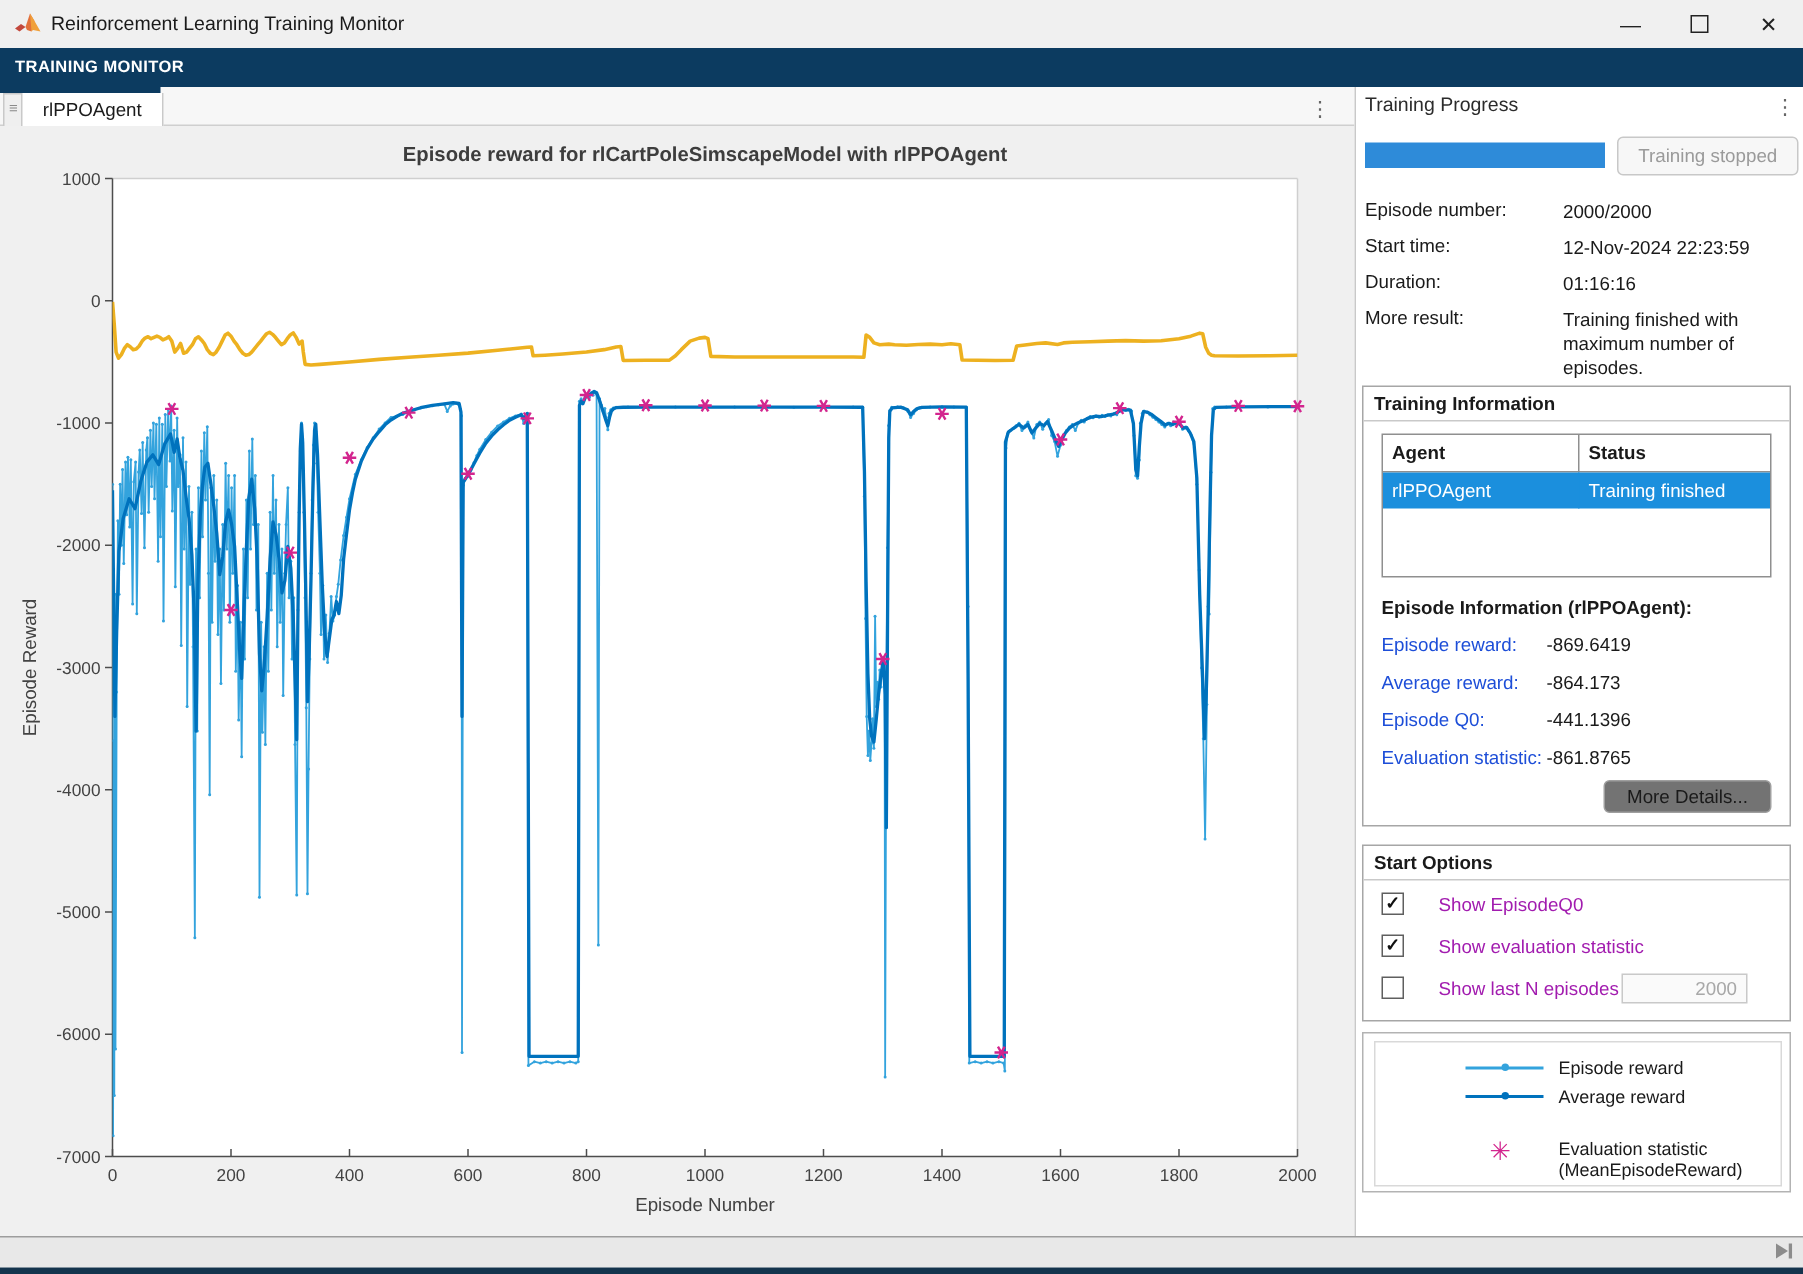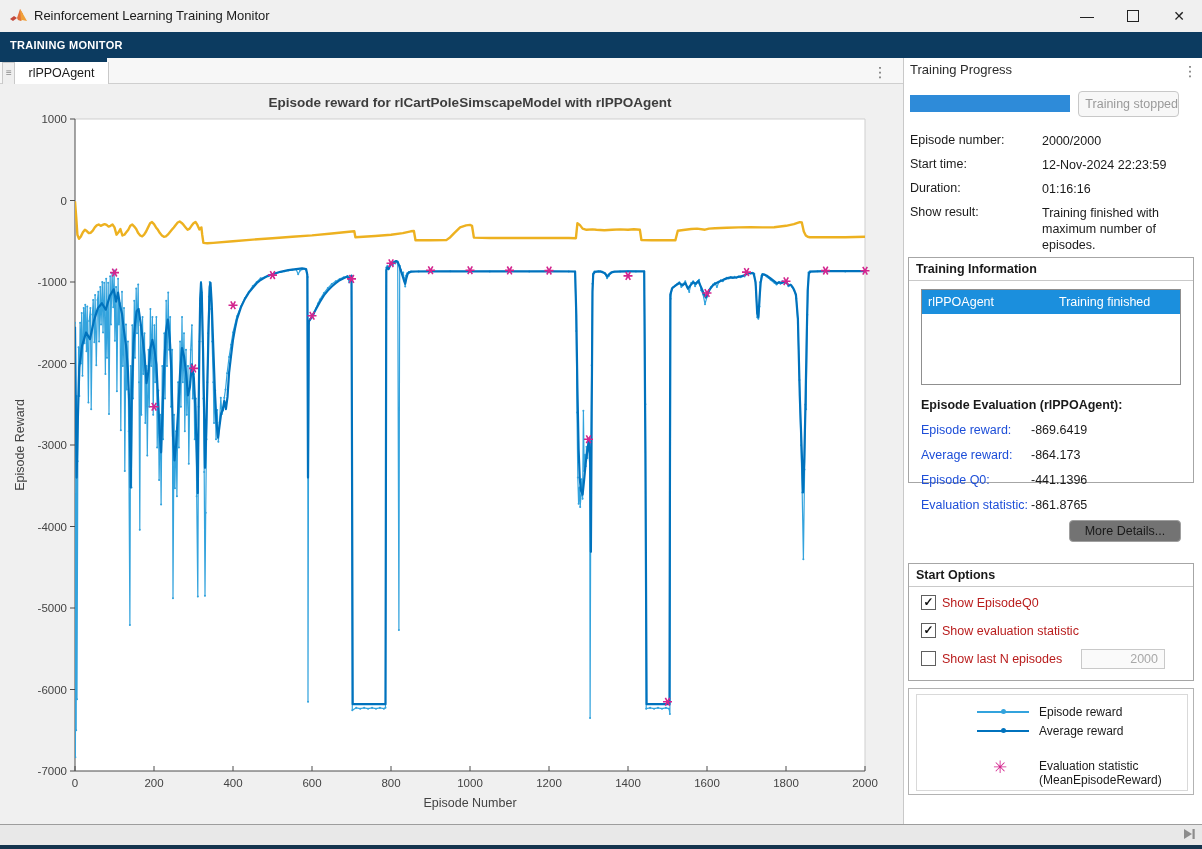--- a/index.html
+++ b/index.html
@@ -25,48 +25,48 @@
            border-right:1px solid #c9c9c9;font-size:12.5px;color:#1a1a1a;text-align:center;line-height:22px;}
   #tab-overflow{left:872px;top:61px;width:16px;height:22px;color:#666;font-size:14px;text-align:center;line-height:22px;}
   
   #docarea{left:0;top:84px;width:903px;height:740px;background:#f0f0f0;}
   #chart-svg{left:0;top:84px;}
   
   #rightpanel{left:903px;top:58px;width:299px;height:766px;background:#fff;border-left:1px solid #c9c9c9;box-sizing:border-box;}
   #rp-header{left:910px;top:62px;font-size:13px;color:#2b2b2b;}
   #rp-overflow{left:1183px;top:61px;width:14px;height:20px;color:#666;font-size:14px;text-align:center;line-height:20px;}
   #progressbar{left:910px;top:95px;width:160px;height:17px;background:#2e8bd9;}
-  #stop-btn{left:1078px;top:91px;width:101px;height:26px;border:1px solid #c8c8c8;border-radius:4px;
-            background:#f7f7f7;color:#9a9a9a;font-size:12.5px;text-align:right;line-height:24px;box-sizing:border-box;}
+  #stop-btn{left:1078px;top:91px;width:121px;height:26px;border:1px solid #c8c8c8;border-radius:4px;
+            background:#f7f7f7;color:#9a9a9a;font-size:12.5px;text-align:center;line-height:24px;box-sizing:border-box;}
   .kv-label{position:absolute;left:910px;font-size:12.5px;color:#1a1a1a;}
   .kv-value{position:absolute;left:1042px;font-size:12.5px;color:#1a1a1a;width:152px;line-height:16px;}
   
   .gpanel{position:absolute;left:908px;width:286px;border:1px solid #a6a6a6;background:#fff;box-sizing:border-box;}
   .gpanel-title{position:absolute;left:7px;top:4px;font-size:12.5px;font-weight:bold;color:#1a1a1a;}
   .gpanel-rule{position:absolute;left:0;top:22px;width:100%;border-top:1px solid #c9c9c9;}
-  #panel-traininfo{top:257px;height:226px;padding-left:40px;}
+  #panel-traininfo{top:257px;height:294px;padding-left:40px;}
   #panel-plotopts{top:563px;height:118px;}
   #panel-legend{top:688px;height:107px;border:1px solid #b3b3b3;}
   
   #agent-table{position:absolute;left:12px;top:31px;width:260px;height:96px;border:1px solid #8f8f8f;box-sizing:border-box;}
   .tbl-row{display:flex;height:24px;line-height:24px;font-size:12.5px;}
   .tbl-row.hdr{font-weight:bold;border-bottom:1px solid #8f8f8f;color:#1a1a1a;}
   .tbl-row.sel{background:#1b8fdd;color:#fff;}
   .tbl-c1{width:131px;padding-left:6px;box-sizing:border-box;border-right:1px solid #8f8f8f;}
   .tbl-c2{flex:1;padding-left:6px;}
   #epinfo-title{position:absolute;left:12px;top:140px;font-size:12.5px;font-weight:bold;color:#1a1a1a;}
   .ep-label{position:absolute;left:12px;font-size:12.5px;color:#1d4ed8;}
   .ep-value{position:absolute;left:122px;font-size:12.5px;color:#1a1a1a;}
   #more-details-btn{position:absolute;left:160px;top:262px;width:112px;height:22px;border:1px solid #9f9f9f;
        border-radius:4px;background:#737373;font-size:12.5px;color:#1a1a1a;text-align:center;line-height:20px;box-sizing:border-box;}
   
   .cb-row{position:absolute;left:12px;display:flex;align-items:center;}
   .cb-box{width:13px;height:13px;border:1px solid #5f5f5f;background:#fff;font-size:12px;line-height:12px;
           text-align:center;color:#111;font-weight:bold;}
-  .cb-label{margin-left:6px;font-size:12.5px;color:#b91c1c;}
+  .cb-label{margin-left:23px;font-size:12.5px;color:#a21caf;}
   #lastn-input{position:absolute;left:172px;top:85px;width:84px;height:20px;border:1px solid #c9c9c9;background:#fafafa;
        color:#a8a8a8;font-size:12.5px;text-align:right;padding-right:6px;box-sizing:border-box;font-family:"Liberation Sans",sans-serif;}
   
   #legend-inner{position:absolute;left:7px;top:5px;width:270px;height:95px;border:1px solid #d9d9d9;background:#fff;}
   .lg-row{position:absolute;left:0;width:100%;height:18px;}
   .lg-swatch{position:absolute;left:60px;top:8px;width:52px;height:2px;}
   .lg-dot{position:absolute;left:84px;top:6px;width:5px;height:5px;border-radius:50%;}
   .lg-label{position:absolute;left:122px;top:2px;font-size:12px;color:#1a1a1a;line-height:14px;}
   .lg-star{position:absolute;left:76px;top:0px;font-size:17px;}
   
@@ -562,34 +562,38 @@
   <div class="abs" id="rp-overflow">⋮</div>
   <div class="abs" id="progressbar"></div>
   <div class="abs" id="stop-btn">Training stopped</div>
   <div id="info-rows">
       <div class="kv-label" style="top: 133px;">Episode number:</div>
       <div class="kv-value" style="top: 133px;">2000/2000</div>
       <div class="kv-label" style="top: 157px;">Start time:</div>
       <div class="kv-value" style="top: 157px;">12-Nov-2024 22:23:59</div>
       <div class="kv-label" style="top: 181px;">Duration:</div>
       <div class="kv-value" style="top: 181px;">01:16:16</div>
-      <div class="kv-label" style="top: 205px;">Show result:</div>
+      <div class="kv-label" style="top: 205px;">More result:</div>
       <div class="kv-value" style="top: 205px;">Training finished with maximum number of episodes.</div>
     </div>
 
   <div class="gpanel" id="panel-traininfo">
     <div class="gpanel-title">Training Information</div>
     <div class="gpanel-rule"></div>
     <div id="agent-table">
+        <div class="tbl-row hdr">
+          <div class="tbl-c1">Agent</div>
+          <div class="tbl-c2">Status</div>
+        </div>
         <div class="tbl-row sel">
           <div class="tbl-c1" style="border-right-color:#1b8fdd">rlPPOAgent</div>
           <div class="tbl-c2">Training finished</div>
         </div>
       </div>
-    <div id="epinfo-title">Episode Evaluation (rlPPOAgent):</div>
+    <div id="epinfo-title">Episode Information (rlPPOAgent):</div>
     <div id="epinfo-rows">
         <div class="ep-label" style="top: 165px;">Episode reward:</div>
         <div class="ep-value" style="top: 165px;">-869.6419</div>
         <div class="ep-label" style="top: 190px;">Average reward:</div>
         <div class="ep-value" style="top: 190px; text-align: center;">-864.173</div>
         <div class="ep-label" style="top: 215px;">Episode Q0:</div>
         <div class="ep-value" style="top: 215px;">-441.1396</div>
         <div class="ep-label" style="top: 240px;">Evaluation statistic:</div>
         <div class="ep-value" style="top: 240px;">-861.8765</div>
       </div>

